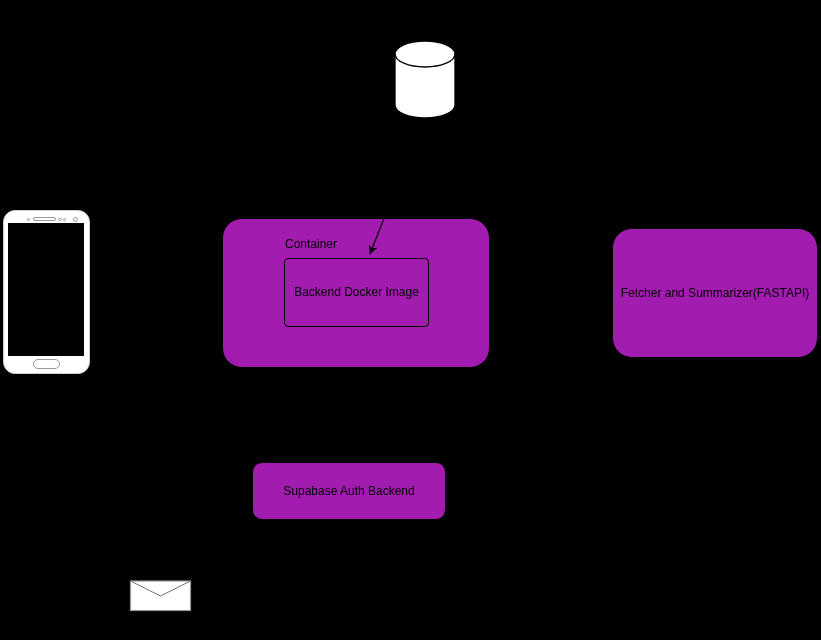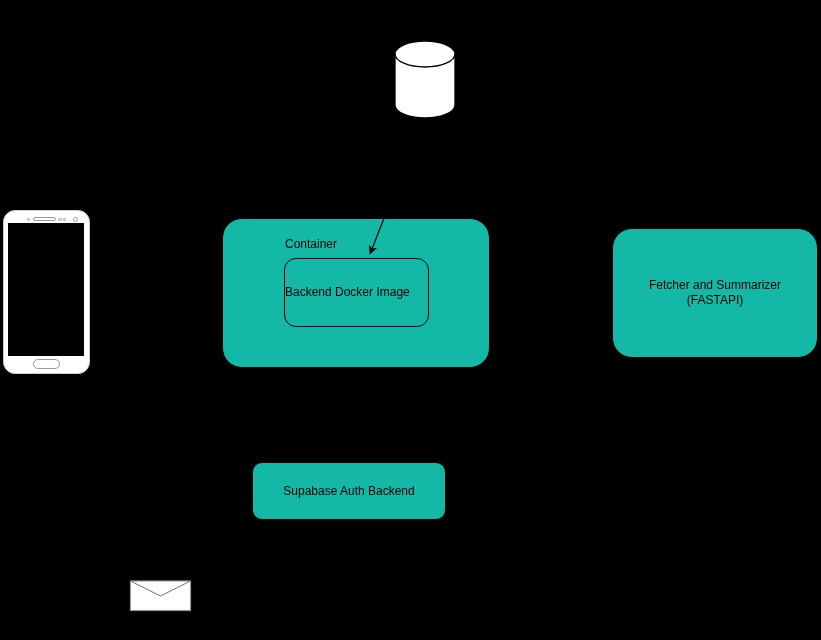--- a/index.html
+++ b/index.html
@@ -12,49 +12,49 @@
     font-family: "Liberation Sans", sans-serif;
   }
   #canvas {
     position: relative;
     width: 821px;
     height: 640px;
     background: #000000;
   }
   .node {
     position: absolute;
-    background: #14b8a6;
+    background: #a21caf;
     border: 1px solid #000000;
     box-sizing: border-box;
     color: #000000;
     font-size: 12px;
     line-height: 15px;
   }
   .node-container {
     left: 222px; top: 218px;
     width: 268px; height: 150px;
     border-radius: 20px;
   }
   .container-label {
     position: absolute;
     left: 62px; top: 18px;
     white-space: nowrap;
   }
   .node-backend {
     left: 61px; top: 39px;            
     width: 145px; height: 69px;
-    border-radius: 12px;
-    display: flex; align-items: center; 
+    border-radius: 4px;
+    display: flex; align-items: center; justify-content: center;
     text-align: center;
   }
   .node-fetcher {
     left: 612px; top: 228px;
     width: 206px; height: 130px;
     border-radius: 20px;
-    display: flex; flex-direction: column; align-items: center; justify-content: center;
+    display: flex; flex-direction: row; align-items: center; justify-content: center;
     text-align: center;
   }
   .node-supabase {
     left: 252px; top: 462px;
     width: 194px; height: 58px;
     border-radius: 10px;
     display: flex; align-items: center; justify-content: center;
     text-align: center;
   }
   

